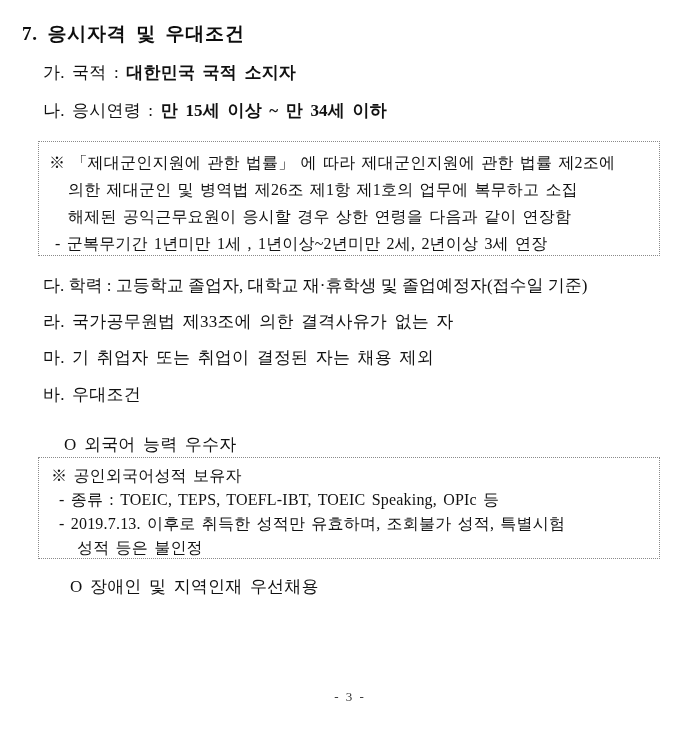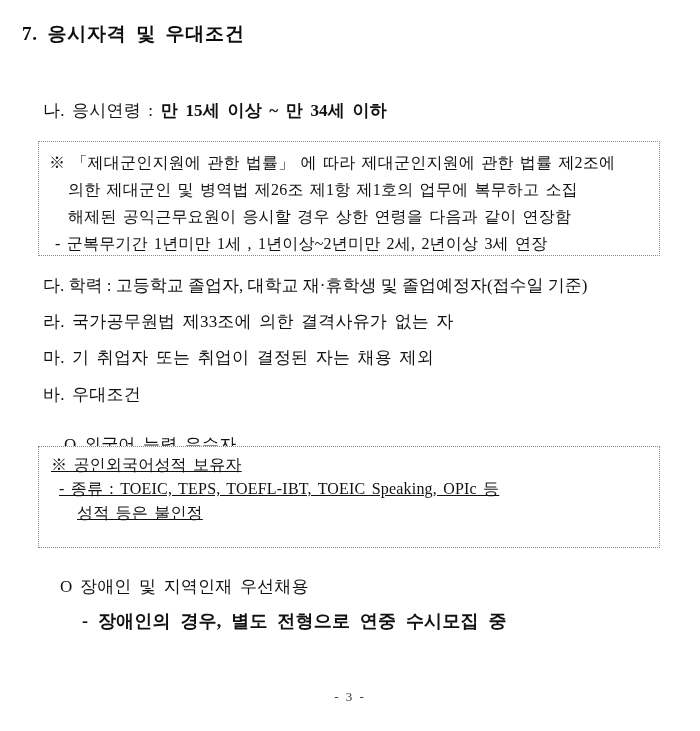--- a/index.html
+++ b/index.html
@@ -51,21 +51,21 @@
     white-space: pre;
     font-size: 16px;
     letter-spacing: 0.2px;
     word-spacing: 2px;
     color: #111111;
   }
   #military-note { top: 141px; height: 115px; padding: 7px 4px 0 10px; }
   #military-note .bline { line-height: 27px; }
   #military-note .indent-cont { padding-left: 19px; }
   #military-note .indent-dash { padding-left: 6px; }
-  #language-note { top: 446px; height: 102px; padding: 6px 4px 0 12px; text-decoration: underline; }
+  #language-note { top: 457px; height: 102px; padding: 6px 4px 0 12px; }
   #language-note .bline { line-height: 24px; }
   #language-note .indent-dash { padding-left: 8px; }
   #language-note .indent-cont { padding-left: 26px; }
   .bullet-sub {
     font-weight: bold;
     font-size: 18px;
     word-spacing: 5px;
   }
   .page-number {
     position: absolute;
@@ -78,20 +78,21 @@
     color: #333333;
   }
 </style>
 </head>
 <body>
 
 <div class="page">
 
   <h1 class="title">7. 응시자격 및 우대조건</h1>
 
+  <div class="line" style="left:43px; top:63px;"><span>가. 국적 : </span><b>대한민국 국적 소지자</b></div>
 
   <div class="line" style="left:43px; top:101px;"><span>나. 응시연령 : </span><b>만 15세 이상 ~ 만 34세 이하</b></div>
 
   <div class="note-box" id="military-note">
     <div class="bline">※ 「제대군인지원에 관한 법률」 에 따라 제대군인지원에 관한 법률 제2조에</div>
     <div class="bline indent-cont">의한 제대군인 및 병역법 제26조 제1항 제1호의 업무에 복무하고 소집</div>
     <div class="bline indent-cont">해제된 공익근무요원이 응시할 경우 상한 연령을 다음과 같이 연장함</div>
     <div class="bline indent-dash">- 군복무기간 1년미만 1세 , 1년이상~2년미만 2세, 2년이상 3세 연장</div>
   </div>
 
@@ -101,22 +102,22 @@
 
   <div class="line" style="left:43px; top:348px;">마. 기 취업자 또는 취업이 결정된 자는 채용 제외</div>
 
   <div class="line" style="left:43px; top:385px;">바. 우대조건</div>
 
   <div class="line" style="left:64px; top:419px;margin-top:16px;">O 외국어 능력 우수자</div>
 
   <div class="note-box" id="language-note">
     <div class="bline">※ 공인외국어성적 보유자</div>
     <div class="bline indent-dash">- 종류 : TOEIC, TEPS, TOEFL-IBT, TOEIC Speaking, OPIc 등</div>
+    <div class="bline indent-dash">- 2019.7.13. 이후로 취득한 성적만 유효하며, 조회불가 성적, 특별시험</div>
     <div class="bline indent-cont">성적 등은 불인정</div>
   </div>
 
-  <div class="line" style="left:60px; top:577px;">O 장애인 및 지역인재 우선채용</div>
+  <div class="line" style="left:70px; top:577px;">O 장애인 및 지역인재 우선채용</div>
 
-  <div class="line bullet-sub" style="left:82px; top:611px;">- 장애인의 경우, 별도 전형으로 연중 수시모집 중</div>
 
   <div class="page-number">- 3 -</div>
 
 </div>
 
 </body></html>

